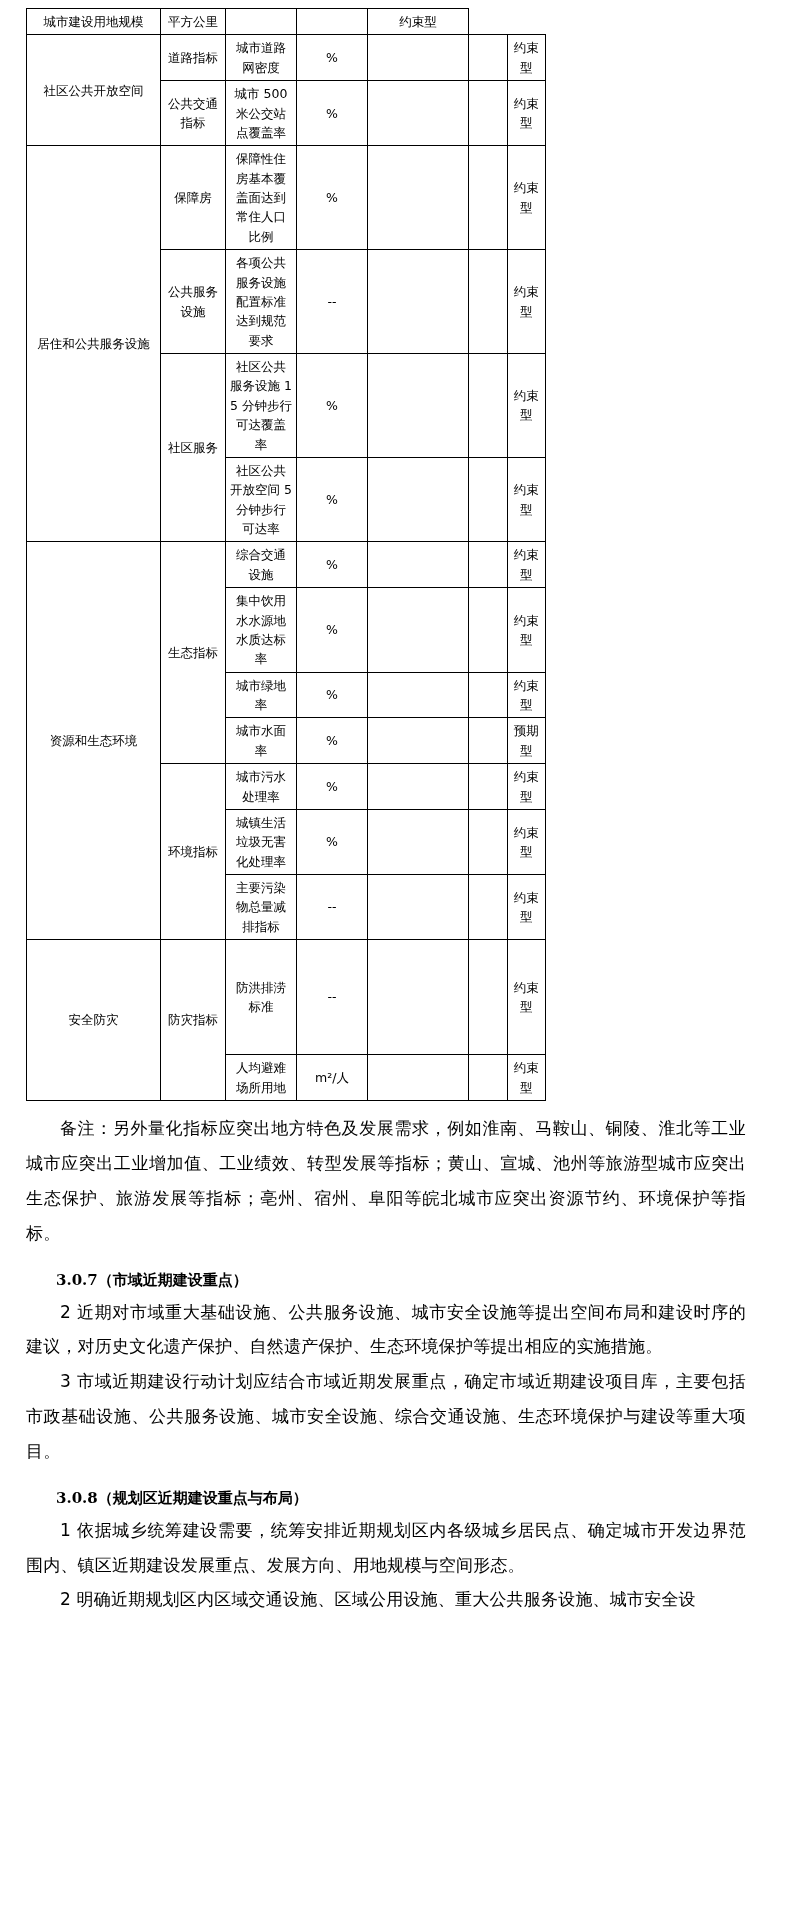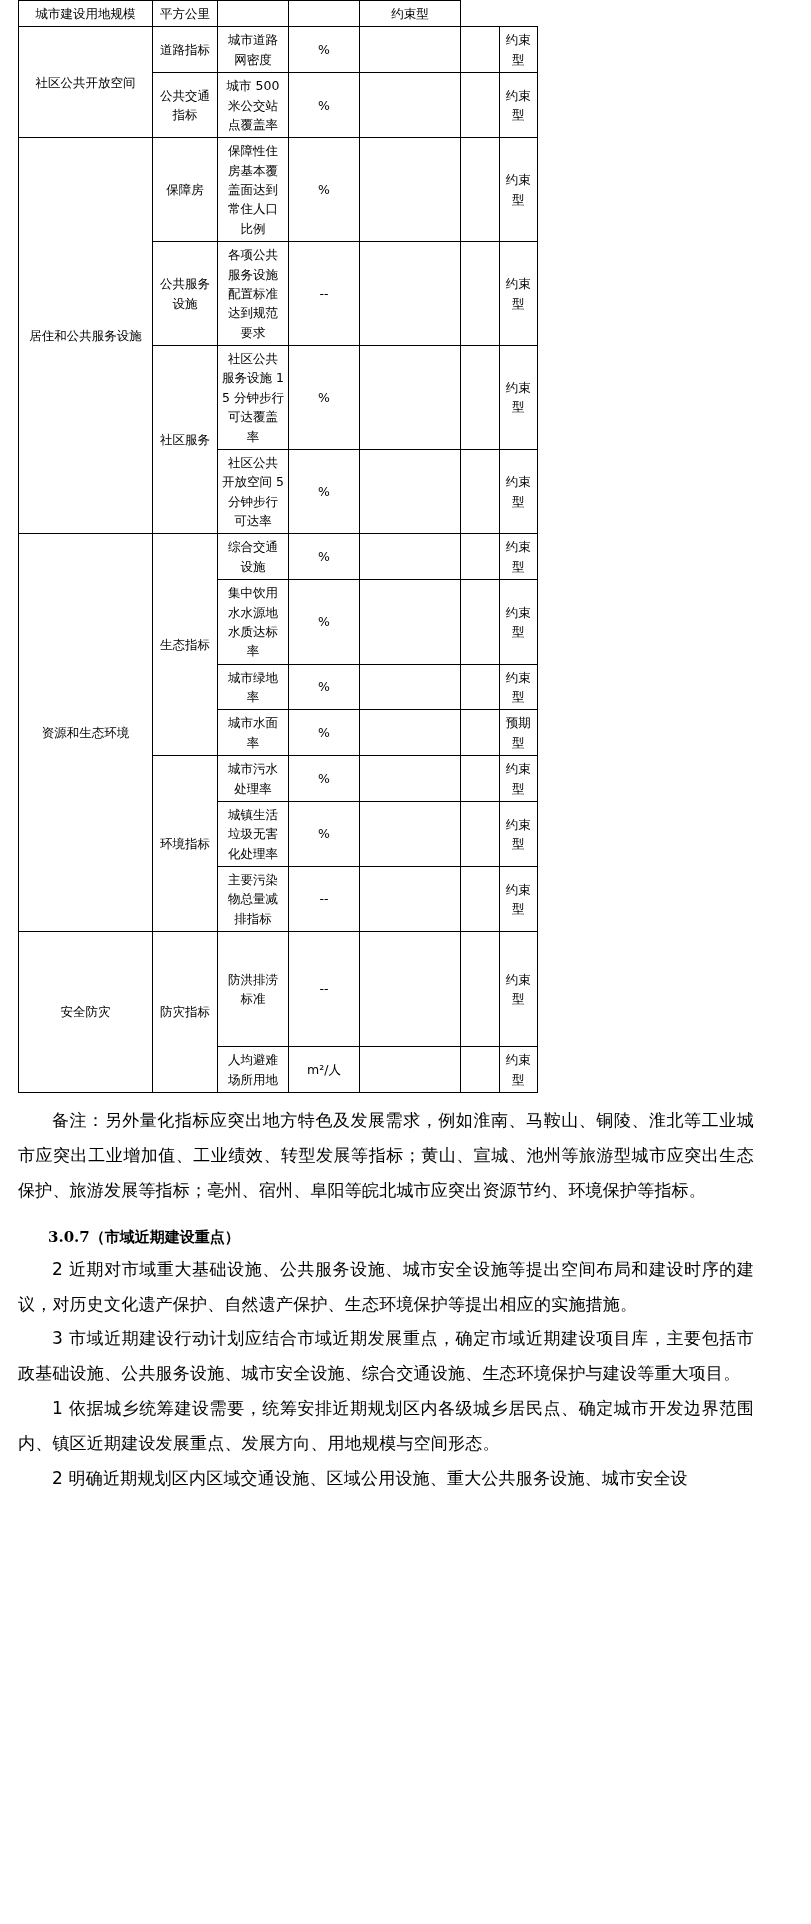--- a/index.html
+++ b/index.html
@@ -11,21 +11,21 @@
     width: 811px;
     min-height: 1924px;
     font-family: "DejaVu Sans", "Liberation Sans", sans-serif;
     color: #000000;
     -webkit-font-smoothing: antialiased;
   }
   .page {
     position: relative;
     width: 768px;
     min-height: 1924px;
-    padding: 0;
+    padding: 8px;
     box-sizing: border-box;
     border-radius: 26px;
   }
 
   
   .table-wrap {
     padding: 0 0 0 18px;
   }
   table.indicator-table {
     border-collapse: collapse;
@@ -254,19 +254,20 @@
 
   <div class="body-text">
 
     <p class="para indent2 note">备注：另外量化指标应突出地方特色及发展需求，例如淮南、马鞍山、铜陵、淮北等工业城市应突出工业增加值、工业绩效、转型发展等指标；黄山、宣城、池州等旅游型城市应突出生态保护、旅游发展等指标；亳州、宿州、阜阳等皖北城市应突出资源节约、环境保护等指标。</p>
 
     <h3 class="heading">3.0.7（市域近期建设重点）</h3>
 
     <p class="para indent2">2 近期对市域重大基础设施、公共服务设施、城市安全设施等提出空间布局和建设时序的建议，对历史文化遗产保护、自然遗产保护、生态环境保护等提出相应的实施措施。</p>
     <p class="para indent2">3 市域近期建设行动计划应结合市域近期发展重点，确定市域近期建设项目库，主要包括市政基础设施、公共服务设施、城市安全设施、综合交通设施、生态环境保护与建设等重大项目。</p>
 
+    <h3 class="heading">3.0.8（规划区近期建设重点与布局）</h3>
 
     <p class="para indent2">1 依据城乡统筹建设需要，统筹安排近期规划区内各级城乡居民点、确定城市开发边界范围内、镇区近期建设发展重点、发展方向、用地规模与空间形态。</p>
     <p class="para indent2">2 明确近期规划区内区域交通设施、区域公用设施、重大公共服务设施、城市安全设</p>
 
   </div>
 
 </div>
 
 </body></html>

